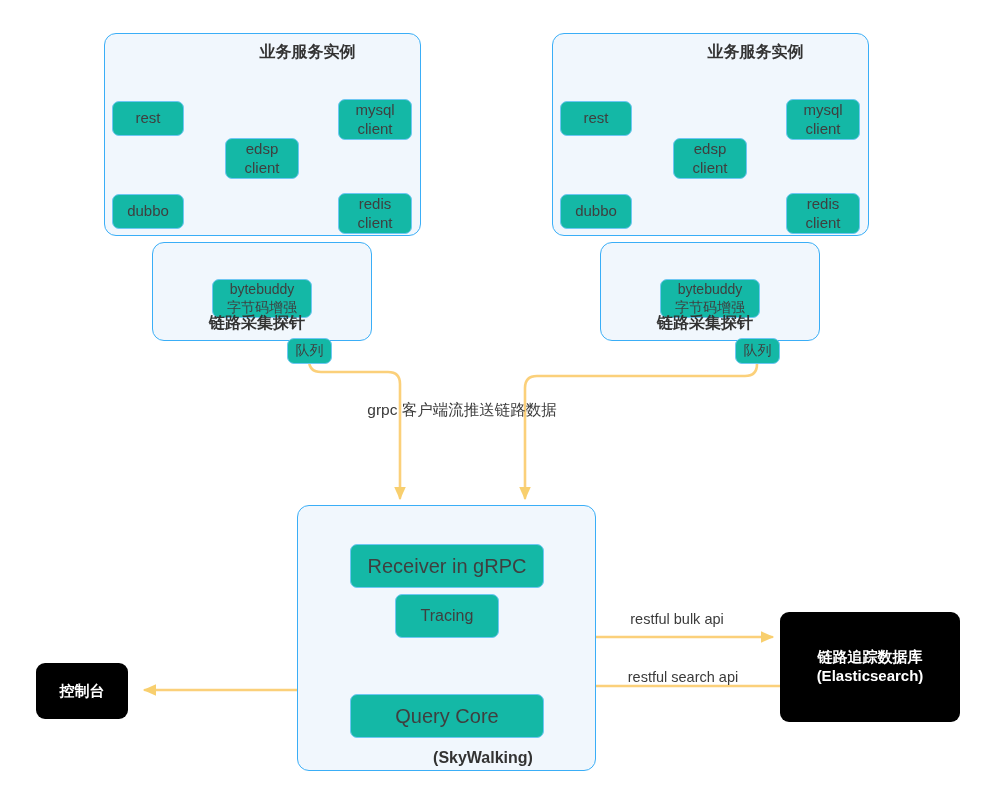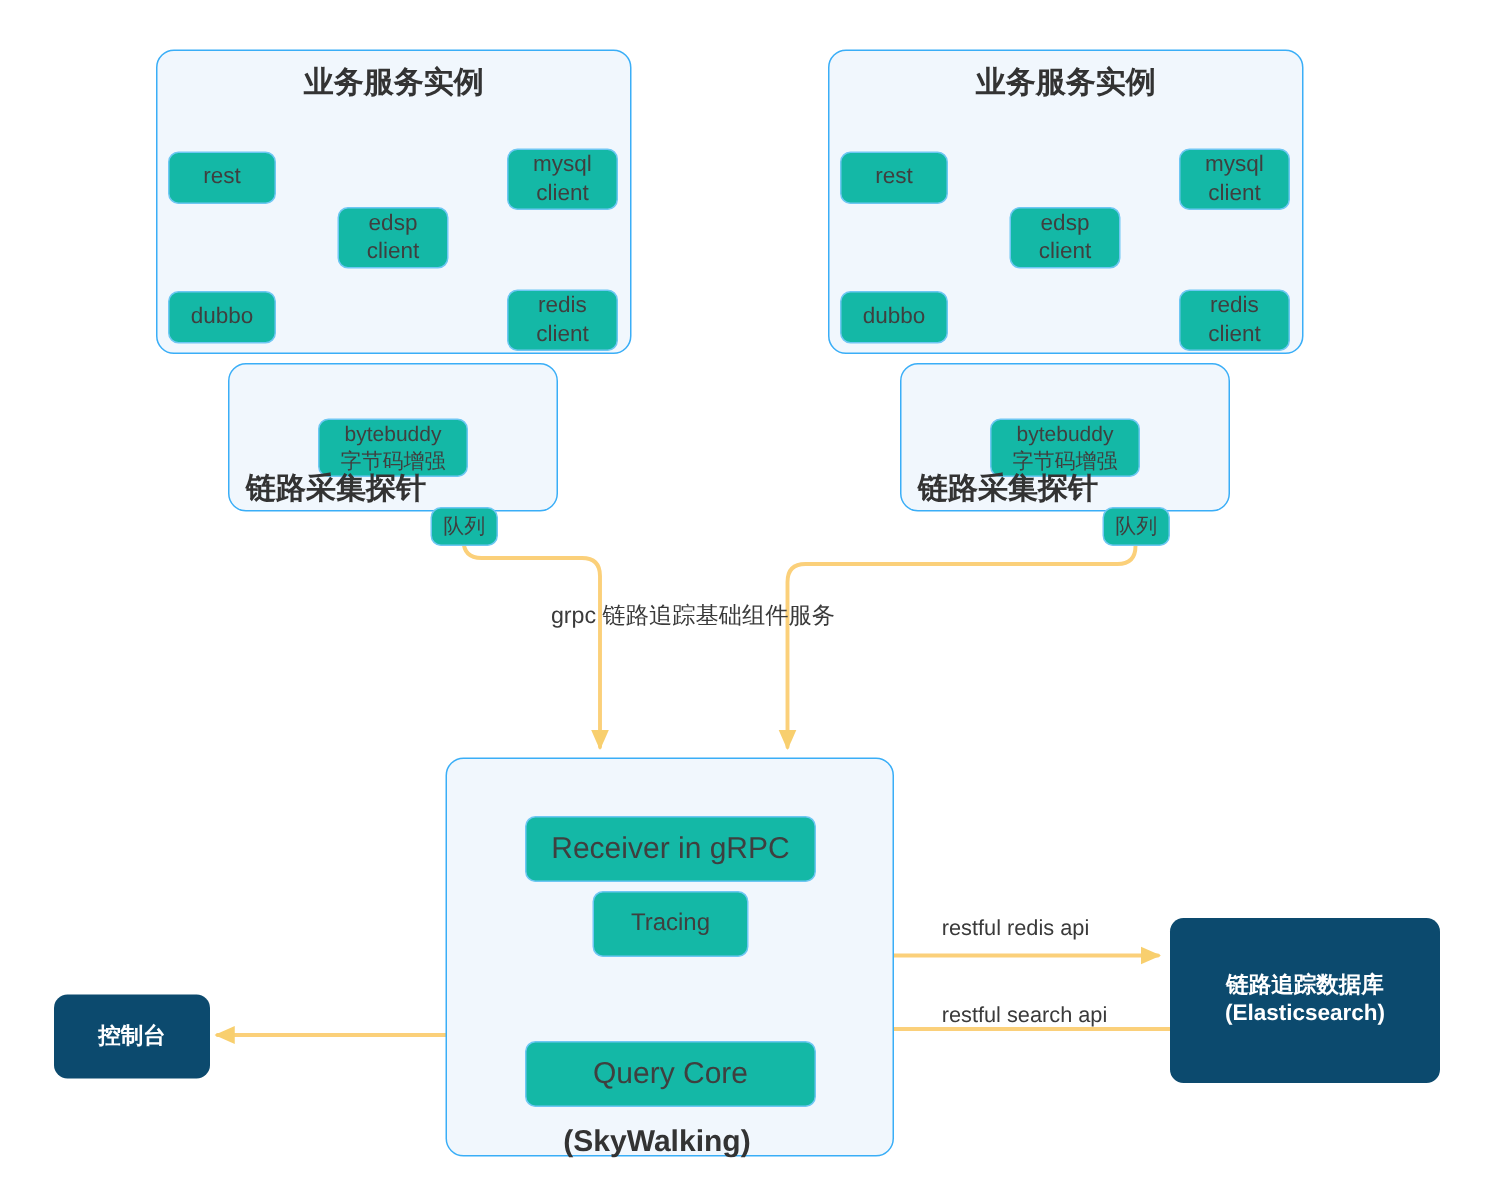--- a/index.html
+++ b/index.html
@@ -45,33 +45,34 @@
   .wbox {
     background: #14b8a6;
     border: 1.4px solid #6ec7f3;
     border-radius: 7px;
     font-size: 15px;
     color: #3f3f3f;
     margin-top: 29px;
   }
   
   .bluebox {
-    background: #0c4a6e;
+    background: #000000;
     border-radius: 9px;
     color: #ffffff;
     font-size: 15px;
     font-weight: 700;
   }
   .panel-title {
     position: absolute;
-    font-size: 20px;
+    font-size: 16px;
     font-weight: 700;
     color: #333333;
     text-align: center;
     line-height: 1.3;
+    padding-left: 45px;
   }
   .edge-label {
     position: absolute;
     font-size: 14.5px;
     color: #3a3a3a;
     text-align: center;
     white-space: nowrap;
   }
   .grpc-label {
     font-size: 15.5px;
@@ -194,21 +195,21 @@
     <span>bytebuddy</span>
     <span>字节码增强</span>
   </div>
 
   <div class="panel-title cn" style="left:612px; top:313px; width:120px; text-align:left;">链路采集探针</div>
 
   <div class="node wbox" style="left:735px; top:309px; width:45px; height:26px; font-size:14px;">
     <span>队列</span>
   </div>
 
-  <div class="edge-label grpc-label" style="left:262px; top:400px; width:400px;">grpc 链路追踪基础组件服务</div>
+  <div class="edge-label grpc-label" style="left:262px; top:400px; width:400px;">grpc 客户端流推送链路数据</div>
 
   <div class="node panel" style="left:297px; top:505px; width:299px; height:266px;"></div>
 
   <div class="node wbox" style="left:350px; top:515px; width:194px; height:44px; font-size:20px;">
     <span>Receiver in gRPC</span>
   </div>
 
   <div class="node wbox" style="left:395px; top:565px; width:104px; height:44px; font-size:16px;">
     <span>Tracing</span>
   </div>
@@ -218,20 +219,20 @@
     <span>Query Core</span>
   </div>
 
   <div class="panel-title cn" style="left:315px; top:748px; width:246px;">(SkyWalking)</div>
 
   <div class="node bluebox" style="left:780px; top:612px; width:180px; height:110px; flex-direction:column;">
     <span>链路追踪数据库</span>
     <span>(Elasticsearch)</span>
   </div>
 
-  <div class="node bluebox" style="left:36px; top:663px; width:104px; height:56px;">
+  <div class="node bluebox" style="left:36px; top:663px; width:92px; height:56px;">
     <span>控制台</span>
   </div>
 
-  <div class="edge-label" style="left:597px; top:611px; width:160px;">restful redis api</div>
+  <div class="edge-label" style="left:597px; top:611px; width:160px;">restful bulk api</div>
   <div class="edge-label" style="left:593px; top:669px; width:180px;">restful search api</div>
 
 </div>
 
 </body></html>

